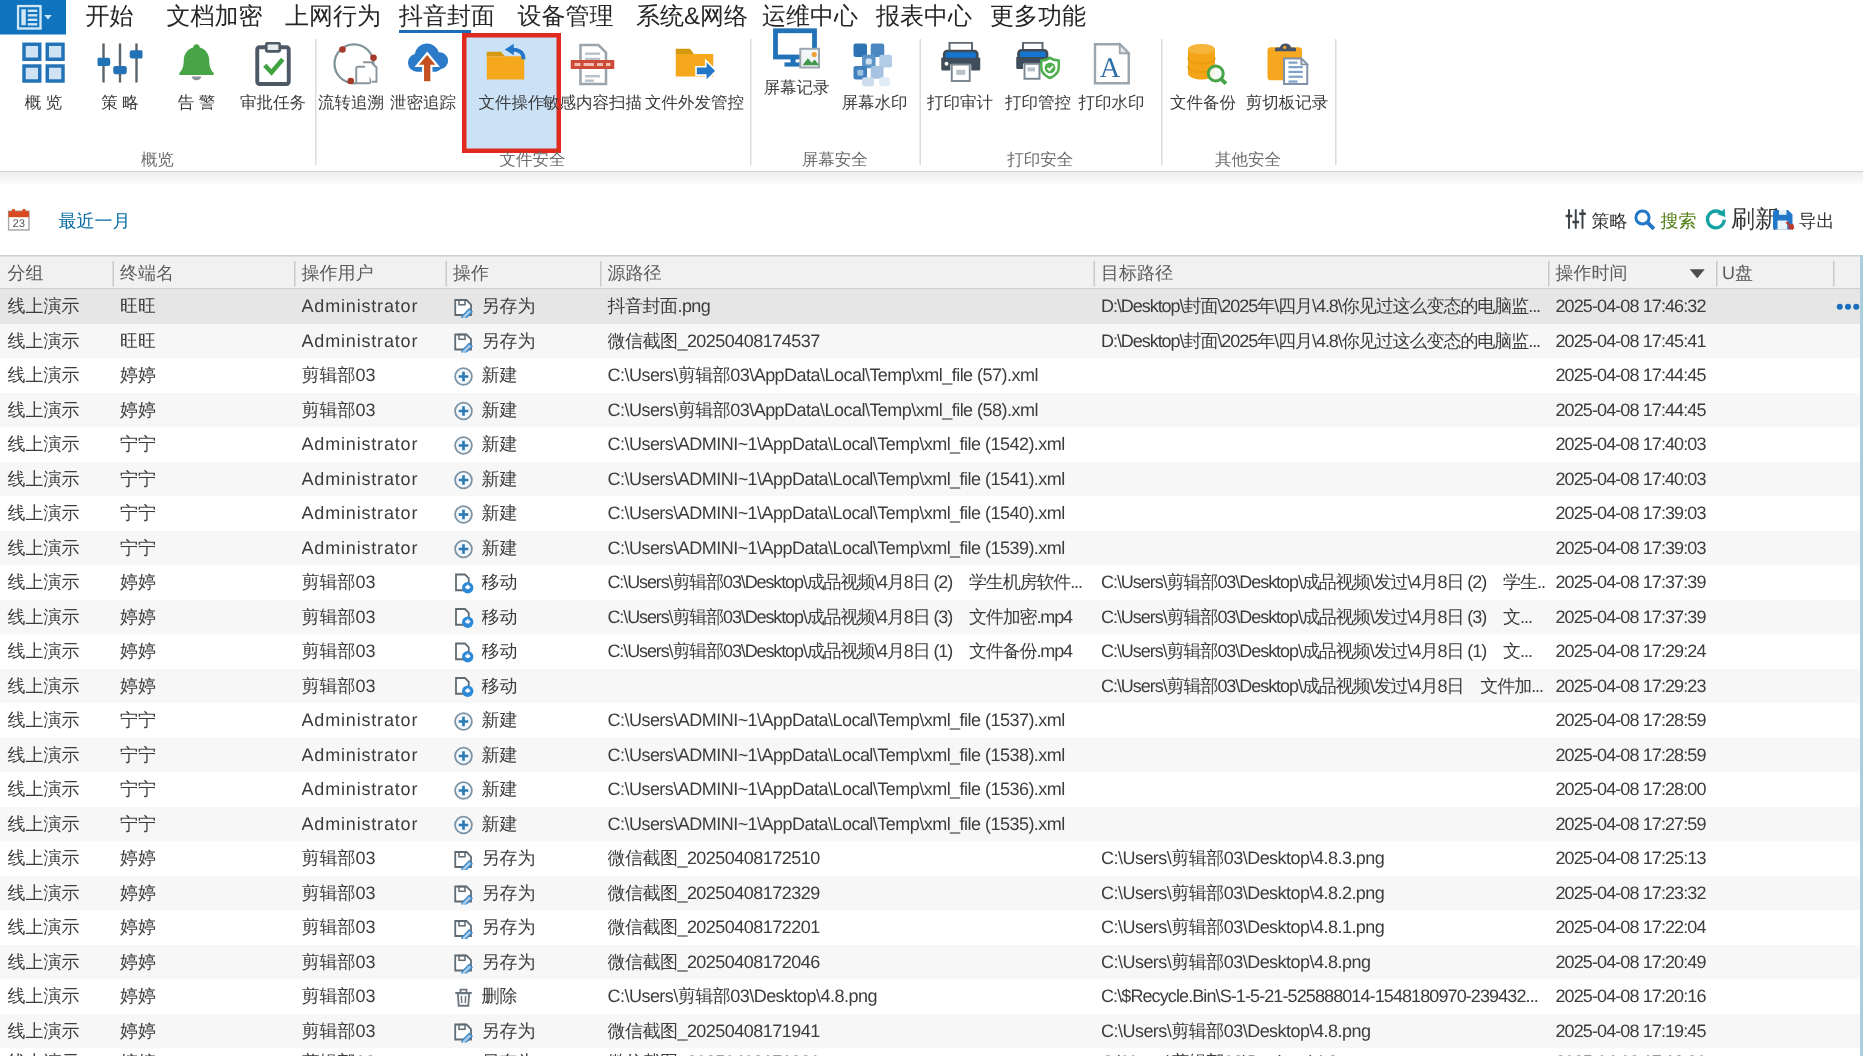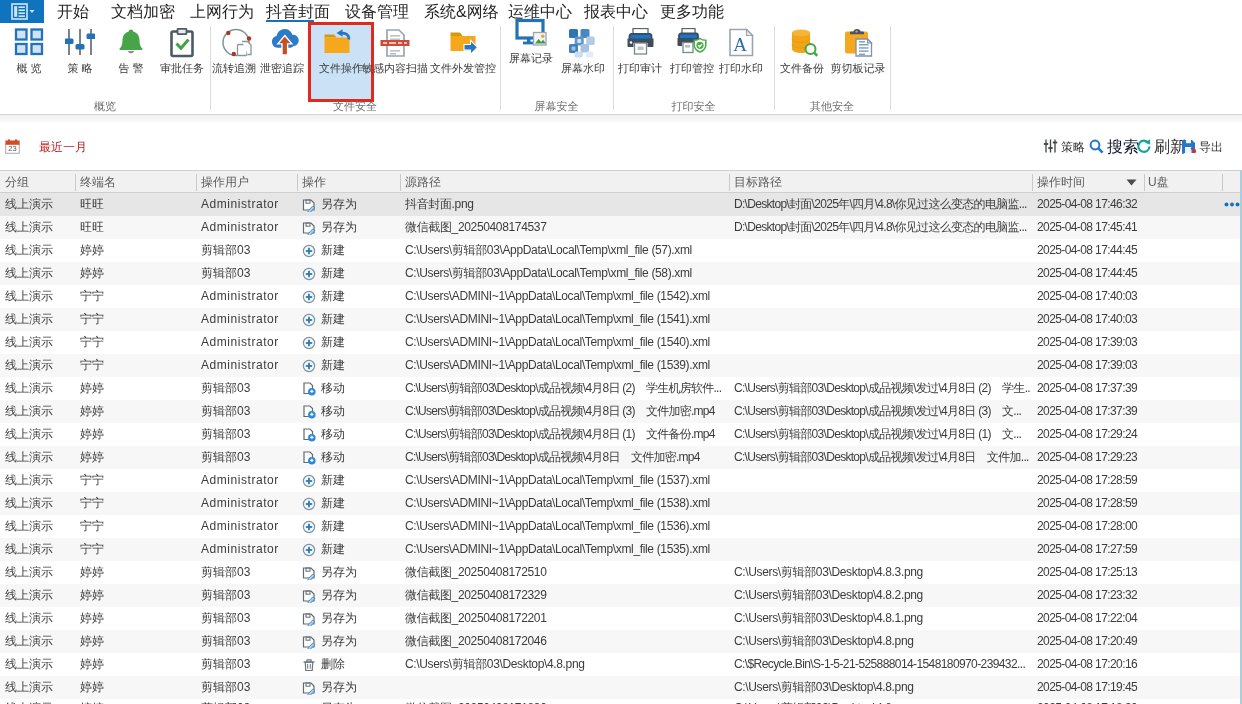--- a/index.html
+++ b/index.html
@@ -247,39 +247,39 @@
 <div class="glb" style="left:774px;width:116px">其他安全</div>
 <div class="a" style="left:0;top:114px;width:1242px;height:1px;background:#d4d4d4"></div>
 <div class="a" style="left:0;top:115px;width:1242px;height:8px;background:linear-gradient(#efefef,#fcfcfc)"></div>
 <div class="a" style="left:5px;top:139px"><svg width="15" height="15" viewBox="0 0 15 15">
 <rect x="0.7" y="1.8" width="13.6" height="12.5" fill="#fff" stroke="#a9a9a9" stroke-width="1"></rect>
 <rect x="0.7" y="1.8" width="13.6" height="4" fill="#d84a20"></rect>
 <rect x="3" y="0.4" width="2" height="3" fill="#d84a20"></rect>
       <rect x="10" y="0.4" width="2" height="3" fill="#d84a20"></rect>
 <text x="7.5" y="12.3" text-anchor="middle" font-family="Liberation Sans" font-size="7.5" fill="#555">23</text>
 </svg></div>
-<div class="a" style="left:39px;top:139px;height:15px;line-height:16px;font-size:12px;color:#b91c1c">最近一月</div>
+<div class="a" style="left:39px;top:139px;height:15px;line-height:16px;font-size:12px;color:#0369a1">最近一月</div>
 <div class="a" style="left:1043px;top:139px"><svg width="15" height="14" viewBox="0 0 15 14">
 <g stroke="#3c4348" stroke-width="1.3">
         <line x1="3" y1="0.5" x2="3" y2="13.5"></line>
         <line x1="7.5" y1="0.5" x2="7.5" y2="13.5"></line>
         <line x1="12" y1="0.5" x2="12" y2="13.5"></line>
       </g>
 <g stroke="#3c4348" stroke-width="1.8">
         <line x1="0.8" y1="5" x2="5.2" y2="5"></line>
         <line x1="5.3" y1="9" x2="9.7" y2="9"></line>
         <line x1="9.8" y1="3.5" x2="14.2" y2="3.5"></line>
       </g>
 </svg></div>
 <div class="a" style="left:1061px;top:139px;height:15px;line-height:16px;font-size:12px;color:#333">策略</div>
 <div class="a" style="left:1089px;top:139px"><svg width="15" height="15" viewBox="0 0 15 15">
 <circle cx="6" cy="6" r="4.4" fill="none" stroke="#2277c8" stroke-width="2"></circle>
 <line x1="9.4" y1="9.4" x2="13.6" y2="13.6" stroke="#2277c8" stroke-width="2.6"></line>
 </svg></div>
-<div class="a" style="left:1107px;top:139px;height:15px;line-height:16px;font-size:16px;color:#0f172a">搜索</div>
+<div class="a" style="left:1107px;top:139px;height:15px;line-height:16px;font-size:12px;color:#4d7c0f">搜索</div>
 <div class="a" style="left:1136px;top:139px"><svg width="15" height="15" viewBox="0 0 15 15">
 <path d="M12.3 3.8 a5.6 5.6 0 1 0 1.2 3.7" fill="none" stroke="#16a2a2" stroke-width="2.2"></path>
 <path d="M13.8 0.2 l0.4 5.4 l-5.2 -1.8 z" fill="#16a2a2"></path>
 </svg></div>
 <div class="a" style="left:1154px;top:139px;height:15px;line-height:16px;font-size:16px;color:#333">刷新</div>
 <div class="a" style="left:1181px;top:139px"><svg width="16" height="15" viewBox="0 0 16 15">
 <path d="M1 2.5 a1.5 1.5 0 0 1 1.5 -1.5 h8.5 l3 3 v8.5 a1.5 1.5 0 0 1 -1.5 1.5 h-10 a1.5 1.5 0 0 1 -1.5 -1.5 z" fill="#2277c8"></path>
 <rect x="5" y="1" width="5" height="3.2" fill="#eaf2fa"></rect>
 <rect x="4" y="8" width="6.5" height="6" fill="#eaf2fa"></rect>
 <path d="M10 9 l4.5 4.5 m0 0 l-0.8 -3.2 m0.8 3.2 l-3.2 -0.8" stroke="#c0392b" stroke-width="1.6" fill="none"></path>
@@ -468,21 +468,20 @@
 <div class="row" style="top:446.0px;background:#f7f7f7">
     <span class="c c1">线上演示</span>
     <span class="c c2">婷婷</span>
     <span class="c c3">剪辑部03</span>
     <span class="opi"><svg width="14" height="14" viewBox="0 0 14 14">
 <path d="M2 1 h6 l2.5 2.5 v8 h-8.5 z" fill="#fff" stroke="#5f6b73" stroke-width="1.2"></path>
 <circle cx="9.8" cy="9.8" r="3.8" fill="#2e8ad8"></circle>
 <path d="M9.8 7.8 v2.6 m0 0 l-1.5 -1.4 m1.5 1.4 l1.5 -1.4" stroke="#fff" stroke-width="1.2" fill="none"></path>
 </svg></span>
     <span class="c c4">移动</span>
-    <span class="c c5 cmD">C:\Users\剪辑部03\Desktop\成品视频\4月8日　文件加密.mp4</span>
     <span class="c c6 cmB">C:\Users\剪辑部03\Desktop\成品视频\发过\4月8日　文件加...</span>
     <span class="c c7">2025-04-08 17:29:23</span>
   </div>
 <div class="row" style="top:469.0px;background:#ffffff">
     <span class="c c1">线上演示</span>
     <span class="c c2">宁宁</span>
     <span class="c c3 c3a">Administrator</span>
     <span class="opi"><svg width="14" height="14" viewBox="0 0 14 14">
 <circle cx="7" cy="7" r="5.6" fill="#f2f8fc" stroke="#7d93a3" stroke-width="1.2"></circle>
 <line x1="3.8" y1="7" x2="10.2" y2="7" stroke="#2e7bb4" stroke-width="1.8"></line>
@@ -610,20 +609,21 @@
 <div class="row" style="top:676.0px;background:#f7f7f7">
     <span class="c c1">线上演示</span>
     <span class="c c2">婷婷</span>
     <span class="c c3">剪辑部03</span>
     <span class="opi"><svg width="14" height="14" viewBox="0 0 14 14">
 <path d="M1.5 2 h7.5 l3 3 v7 h-10.5 z" fill="#fff" stroke="#5f6b73" stroke-width="1.2"></path>
 <rect x="4" y="2" width="4" height="3.2" fill="none" stroke="#5f6b73" stroke-width="1"></rect>
 <path d="M6.2 12.6 l4.6 -4.6 l1.9 1.9 l-4.6 4.6 l-2.4 0.5 z" fill="#a8cbe8" stroke="#3a87c8" stroke-width="0.9"></path>
 </svg></span>
     <span class="c c4">另存为</span>
+    <span class="c c5">微信截图_20250408171941</span>
     <span class="c c6">C:\Users\剪辑部03\Desktop\4.8.png</span>
     <span class="c c7">2025-04-08 17:19:45</span>
   </div>
 <div class="row last" style="top:699.0px;background:#ffffff">
     <span class="c c1">线上演示</span>
     <span class="c c2">婷婷</span>
     <span class="c c3">剪辑部03</span>
     <span class="c c4">另存为</span>
     <span class="c c5">微信截图_20250408171830</span>
     <span class="c c6">C:\Users\剪辑部03\Desktop\4.8.png</span>

